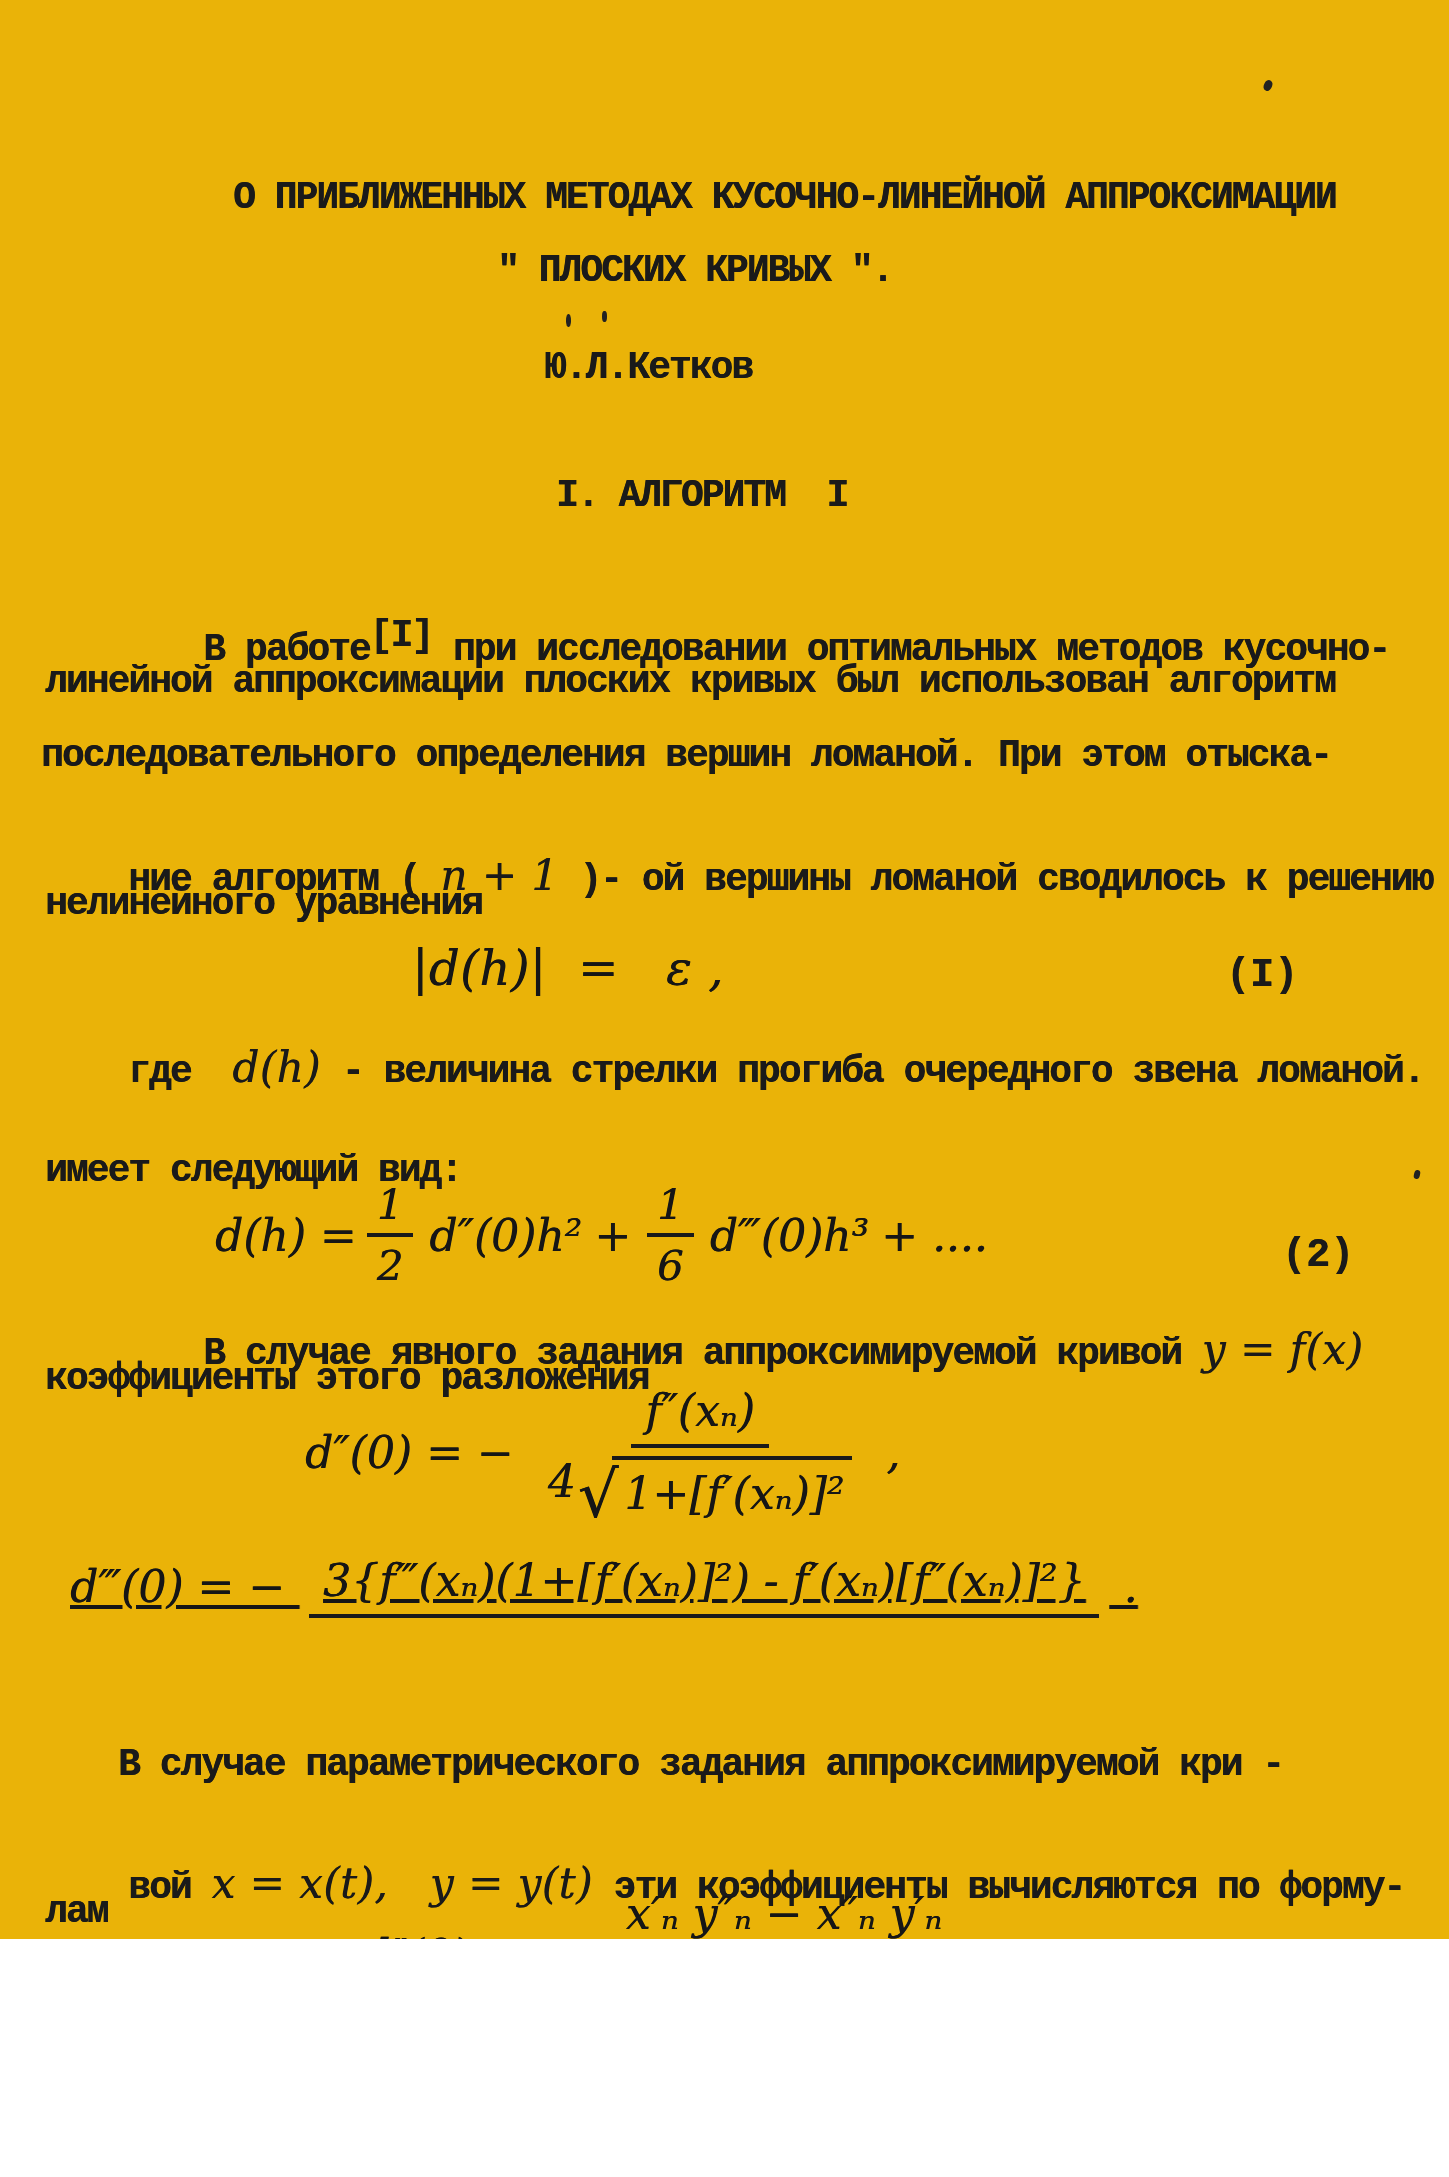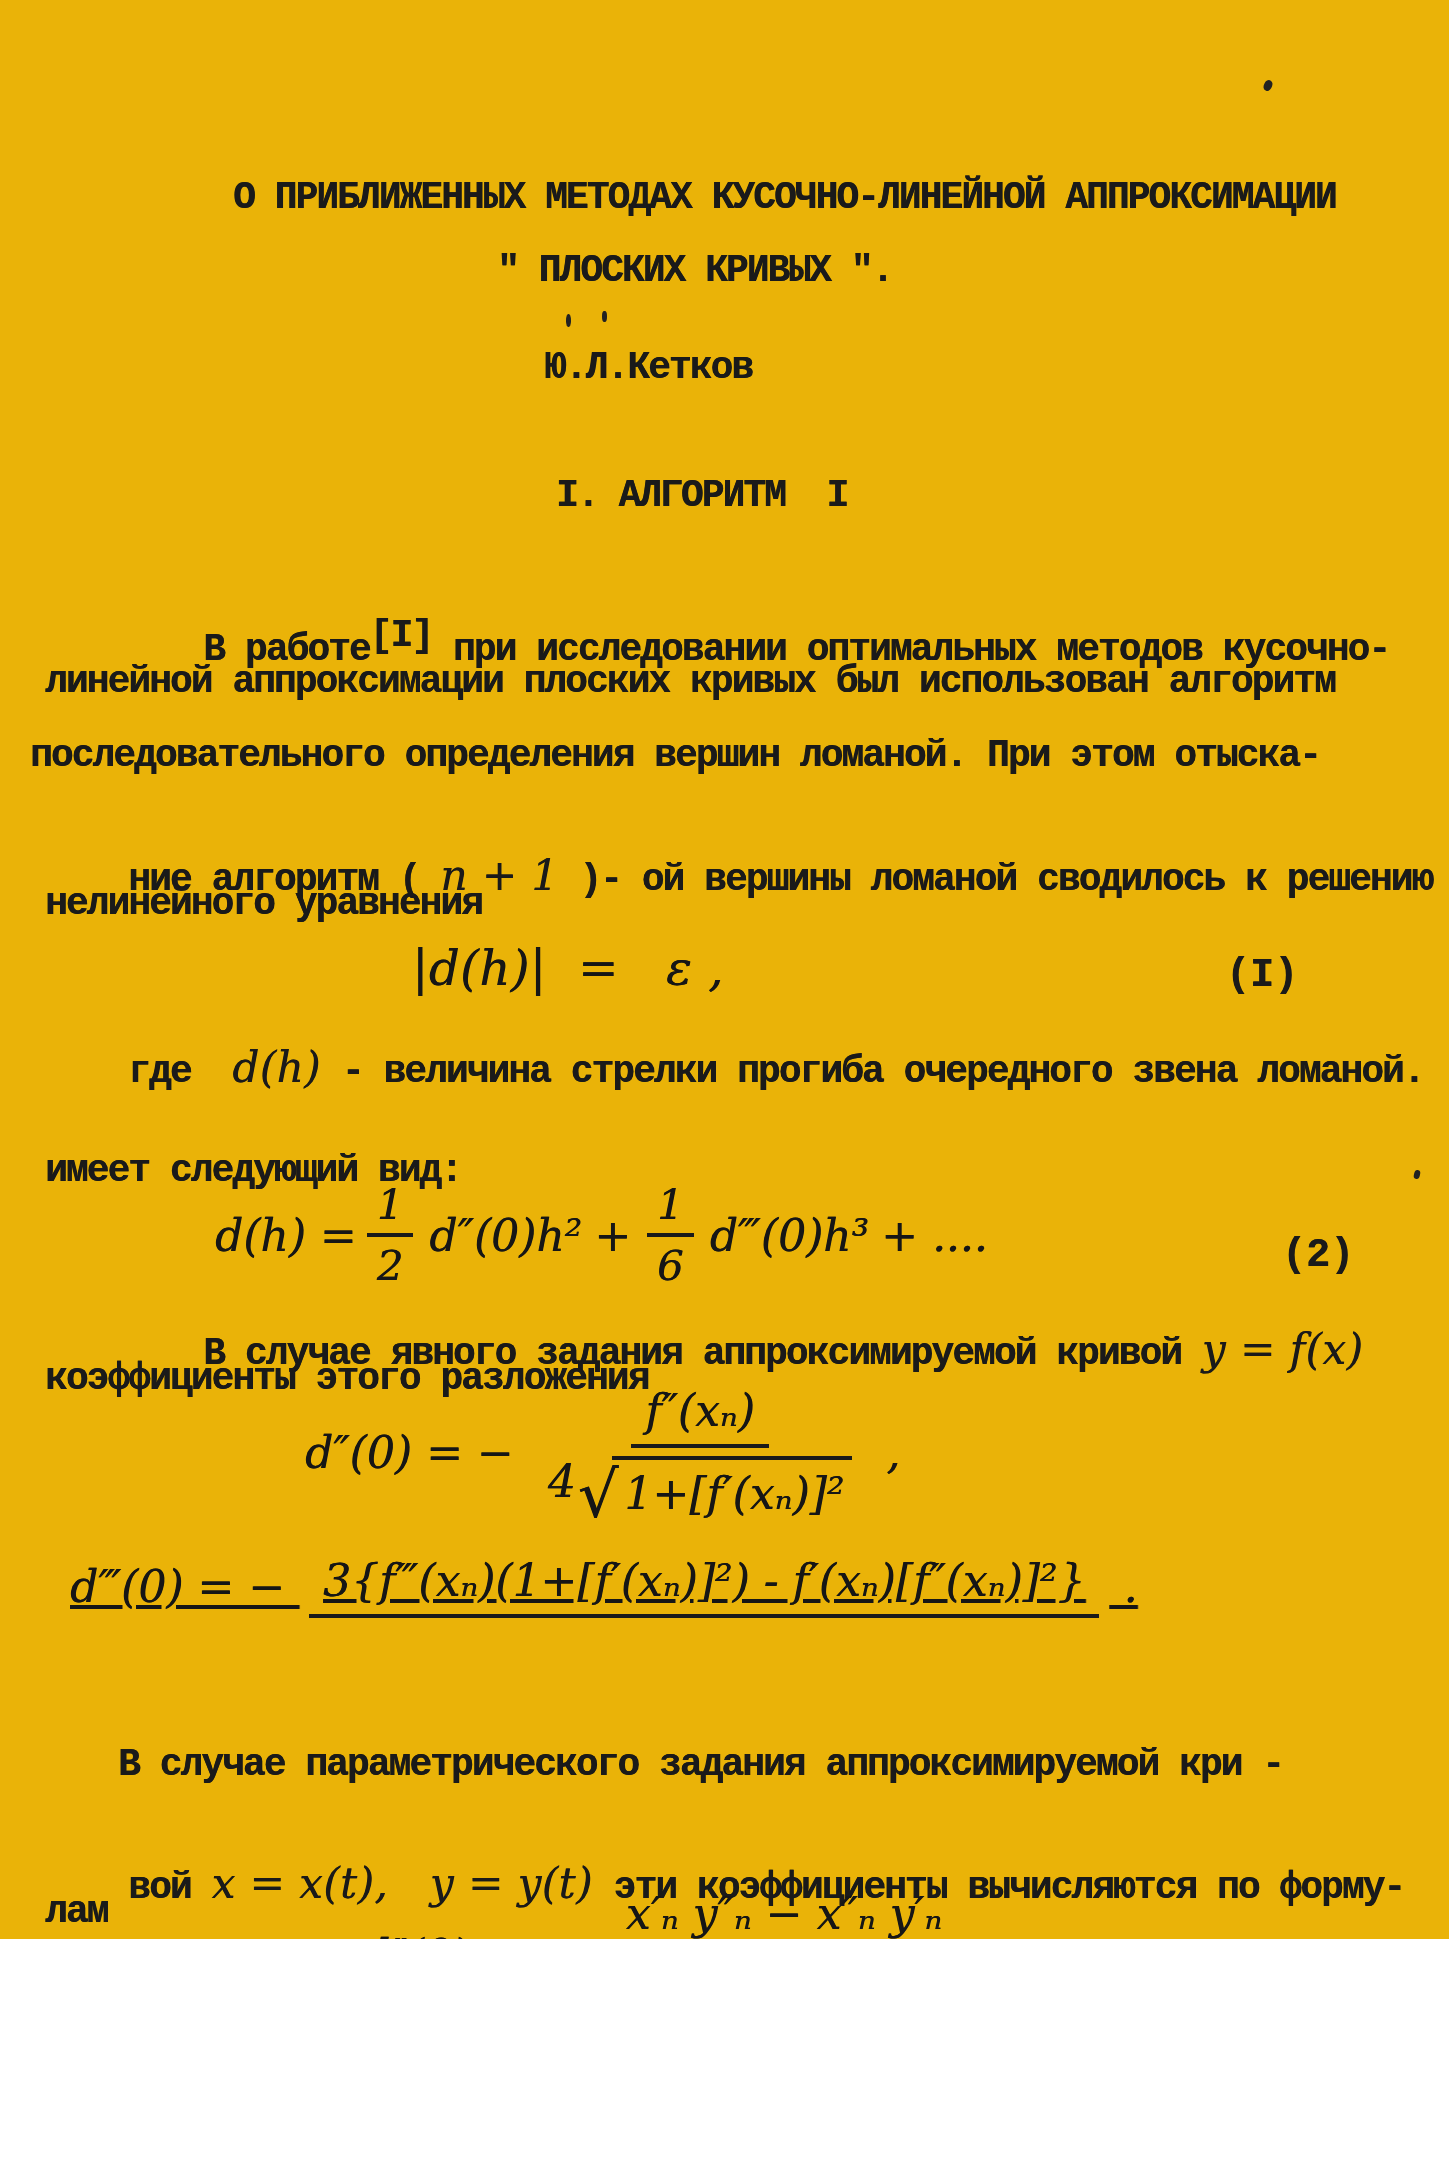--- a/index.html
+++ b/index.html
@@ -95,21 +95,21 @@
   <div class="line typed" style="left:233px;top:176px;">О ПРИБЛИЖЕННЫХ МЕТОДАХ КУСОЧНО-ЛИНЕЙНОЙ АППРОКСИМАЦИИ</div>
   <div class="line typed" style="left:497px;top:249px;">" ПЛОСКИХ КРИВЫХ ".</div>
   <div class="line typed" style="left:544px;top:346px;">Ю.Л.Кетков</div>
 
   <div class="line typed" style="left:556px;top:474px;">I. АЛГОРИТМ  I</div>
 
   <div class="line typed" style="left:120px;top:585px;">
     <span>В работе</span><span class="ref">[I]</span><span> при исследовании оптимальных методов кусочно-</span>
   </div>
   <div class="line typed" style="left:45px;top:660px;">линейной аппроксимации плоских кривых был использован алгоритм</div>
-  <div class="line typed" style="left:30px;top:734px;">последовательного определения вершин ломаной. При этом отыска-</div>
+  <div class="line typed" style="left:41px;top:734px;">последовательного определения вершин ломаной. При этом отыска-</div>
   <div class="line typed" style="left:45px;top:808px;">
     <span>ние алгоритм ( </span><span class="mi">n + 1</span><span> )- ой вершины ломаной сводилось к решению</span>
   </div>
   <div class="line typed" style="left:45px;top:882px;">нелинейного уравнения</div>
 
   <div class="line" style="left:396px;top:922px;">
     <span class="mi" style="font-size:48px;">|d(h)|  =   ε ,</span>
   </div>
   <div class="line typed eq-label" style="left:1226px;top:953px;">(I)</div>
 

